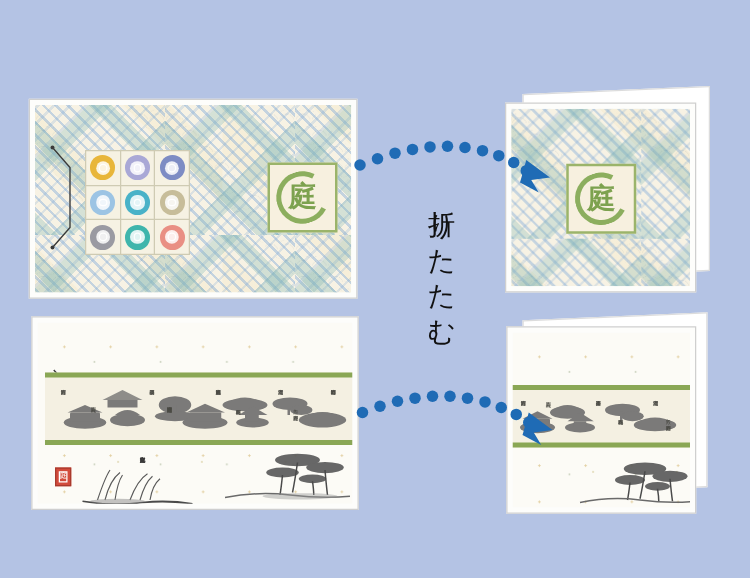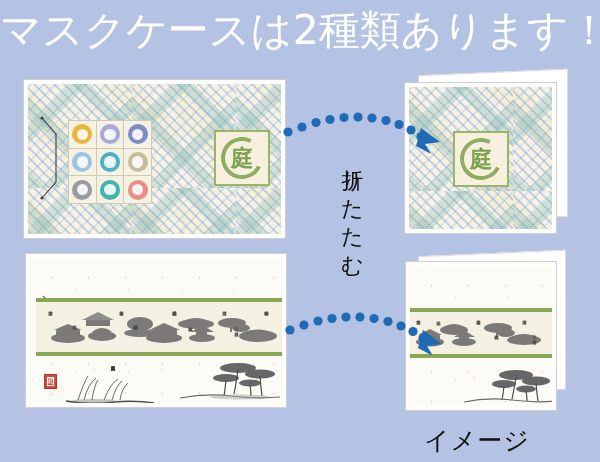--- a/index.html
+++ b/index.html
@@ -245,21 +245,20 @@
   }
 
   
   .arrow-svg { position: absolute; overflow: visible; }
 </style>
 </head>
 <body>
 
 <div id="stage">
 
-  <div class="title">マスクケースは2種類あります！</div>
 
   <div class="card card-border" style="left:23px; top:79px; width:263px; height:160px;">
     <div class="inner">
       <div class="komon"></div>
 
       <svg class="fold-guide" style="left:8px; top:28px;" width="26" height="92" viewBox="0 0 26 92">
         <path d="M6 6 L20 22 L20 70 L6 86" fill="none" stroke="#3a3a3a" stroke-width="1.1"></path>
         <circle cx="6" cy="6" r="1.6" fill="#3a3a3a"></circle>
         <circle cx="6" cy="86" r="1.6" fill="#3a3a3a"></circle>
       </svg>
@@ -491,15 +490,14 @@
       <circle cx="102" cy="17.5" r="4.6"></circle>
       <circle cx="115" cy="22" r="4.6"></circle>
       <circle cx="127" cy="27.5" r="4.6"></circle>
       <circle cx="137" cy="34" r="4.6"></circle>
     </g>
     <path d="M139 30 L158 44 L143 46 L149 56 L134 48 L136 41 Z" fill="#1f6bb5" transform="translate(-2,-4)"></path>
   </svg>
 
   <div class="fold-label" style="left:340px; top:152px;">折りたたむ</div>
 
-  <div class="image-caption" style="left:424px; top:424px;">イメージ</div>
 
 </div>
 
 </body></html>

